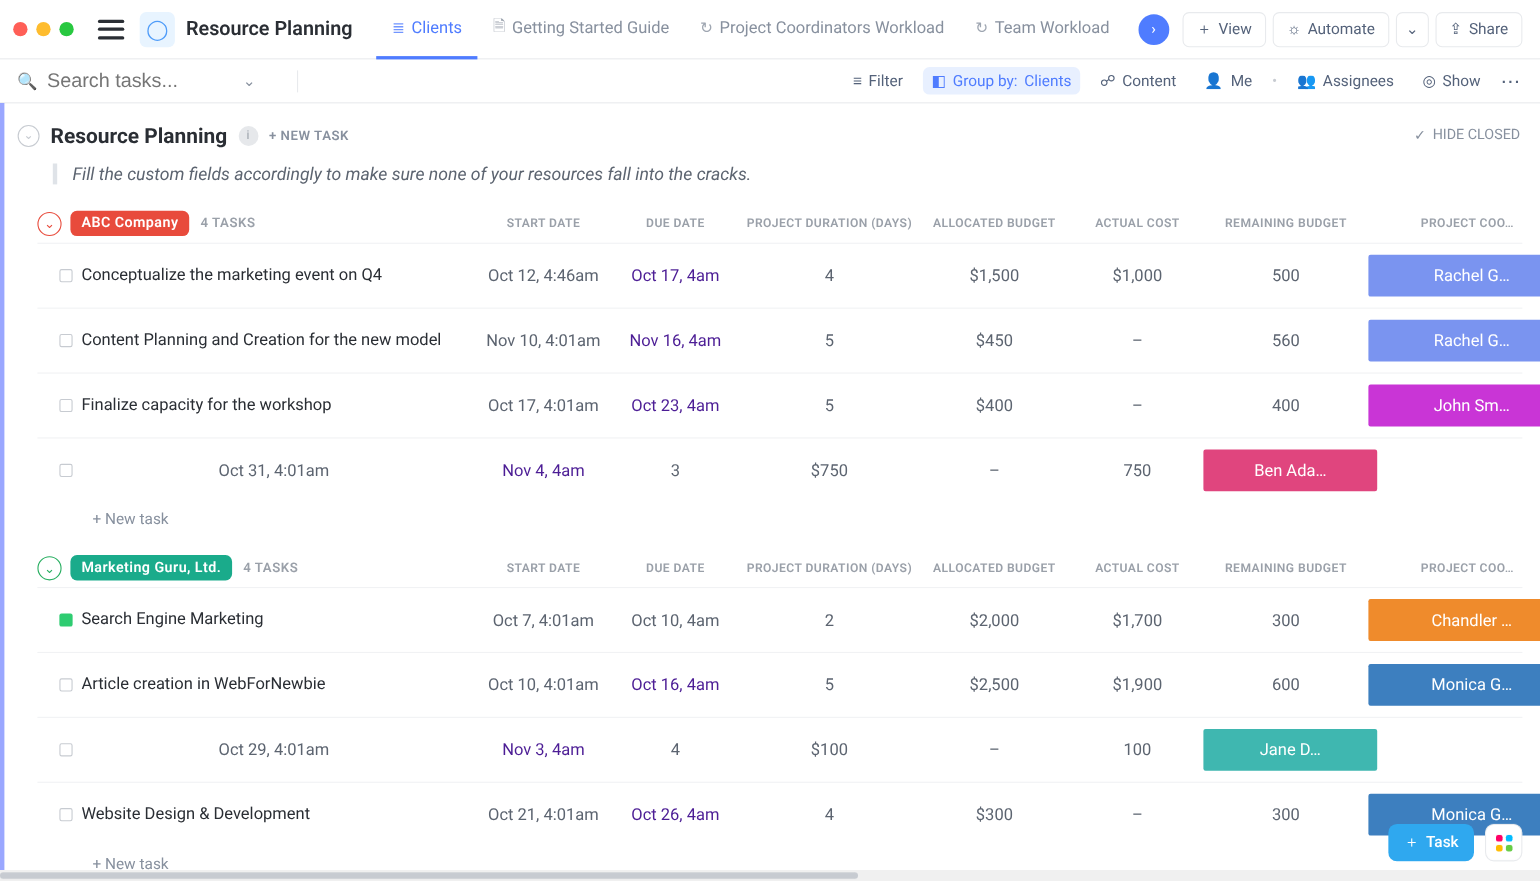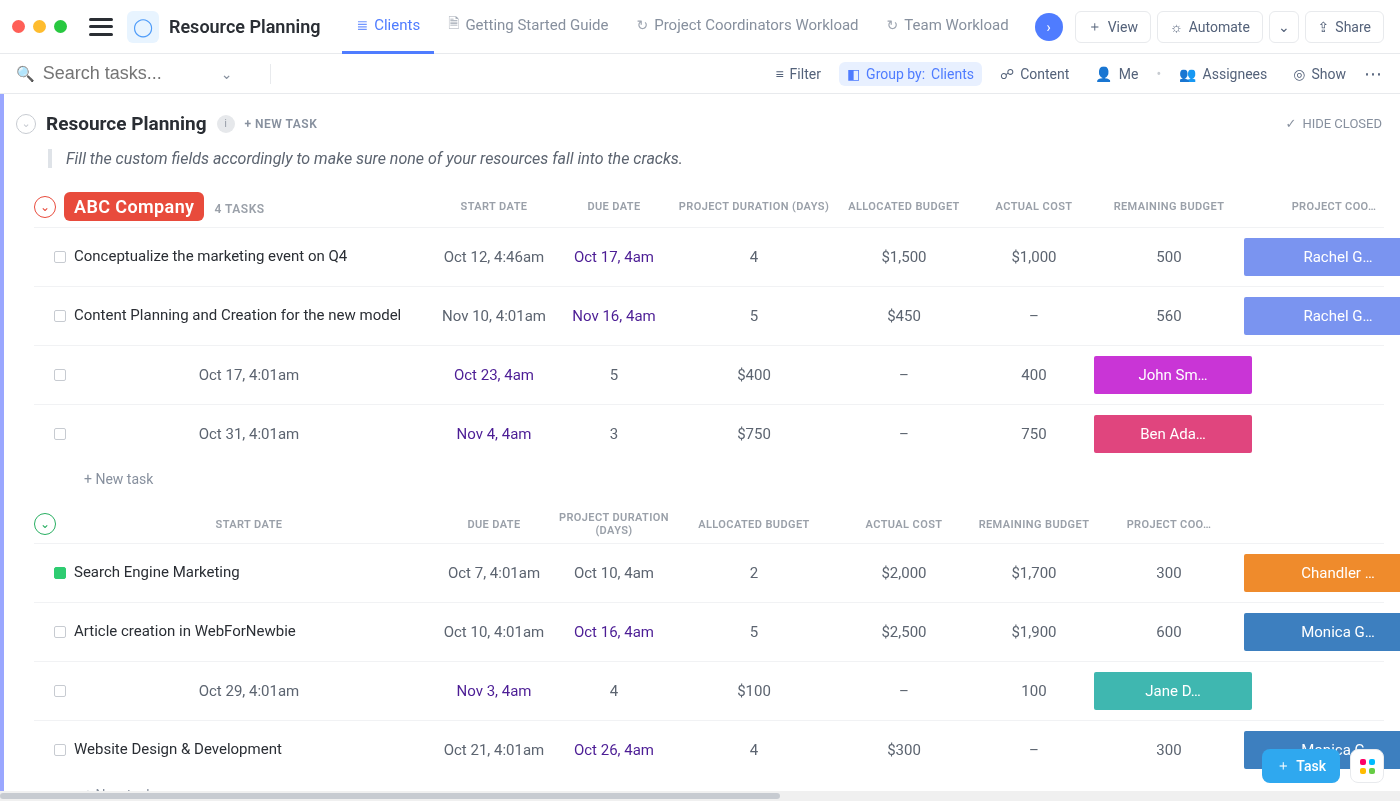--- a/index.html
+++ b/index.html
@@ -105,21 +105,21 @@
   align-items:center; gap:0; padding: 6px 0;
 }
 .group-toggle {
   width:22px; height:22px; border:1.5px solid; border-radius:50%;
   display:flex; align-items:center; justify-content:center; font-size:12px;
   cursor:pointer;
 }
 .group-toggle.red { color:#e84b3c; border-color:#e84b3c; }
 .group-toggle.green { color:#27ae60; border-color:#27ae60; }
 .group-badge {
-  display:inline-block; color:#fff; font-size:18px; font-weight:600;
+  display:inline-block; color:#fff; font-size:13px; font-weight:600;
   padding:4px 10px; border-radius:6px; margin-right:10px;
 }
 .group-badge.red { background:#e84b3c; }
 .group-badge.green { background:#1aab8b; }
 .group-count { color:#9aa0a9; font-size:12px; font-weight:600; letter-spacing:.5px; }
 .col-h { color:#9aa0a9; font-size:11px; font-weight:600; letter-spacing:.4px; text-align:center; }
 .col-h.first { text-align:left; }
 
 
 .task-row {
@@ -299,20 +299,21 @@
             <div class="cell">Nov 10, 4:01am</div>
             <div class="cell due-red">Nov 16, 4am</div>
             <div class="cell">5</div>
             <div class="cell">$450</div>
             <div class="cell">–</div>
             <div class="cell">560</div>
             <div class="coord-chip" style="background:#7a94f0">Rachel G…</div>
           </div>
           <div class="task-row">
             <div class="task-checkbox"></div>
+            <div class="task-name">Finalize capacity for the workshop</div>
             <div class="cell">Oct 17, 4:01am</div>
             <div class="cell due-red">Oct 23, 4am</div>
             <div class="cell">5</div>
             <div class="cell">$400</div>
             <div class="cell">–</div>
             <div class="cell">400</div>
             <div class="coord-chip" style="background:#c935d6">John Sm…</div>
           </div>
           <div class="task-row">
             <div class="task-checkbox"></div>
@@ -322,20 +323,21 @@
             <div class="cell">$750</div>
             <div class="cell">–</div>
             <div class="cell">750</div>
             <div class="coord-chip" style="background:#e0457e">Ben Ada…</div>
           </div>
           <div class="new-task-row">+ New task</div>
         </div>
         <div class="group">
           <div class="group-head">
             <div class="group-toggle green">⌄</div>
+            <div class="col-h first"><span class="group-badge green">Marketing Guru, Ltd.</span><span class="group-count">4 TASKS</span></div>
             <div class="col-h">START DATE</div>
             <div class="col-h">DUE DATE</div>
             <div class="col-h">PROJECT DURATION (DAYS)</div>
             <div class="col-h">ALLOCATED BUDGET</div>
             <div class="col-h">ACTUAL COST</div>
             <div class="col-h">REMAINING BUDGET</div>
             <div class="col-h">PROJECT COO…</div>
           </div>
           <div class="task-row">
             <div class="task-checkbox green"></div>

